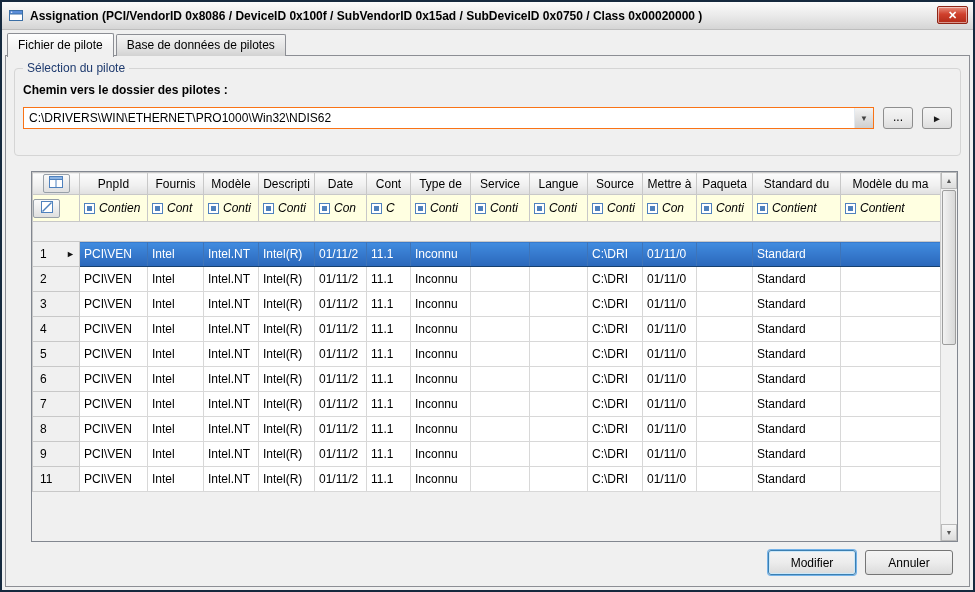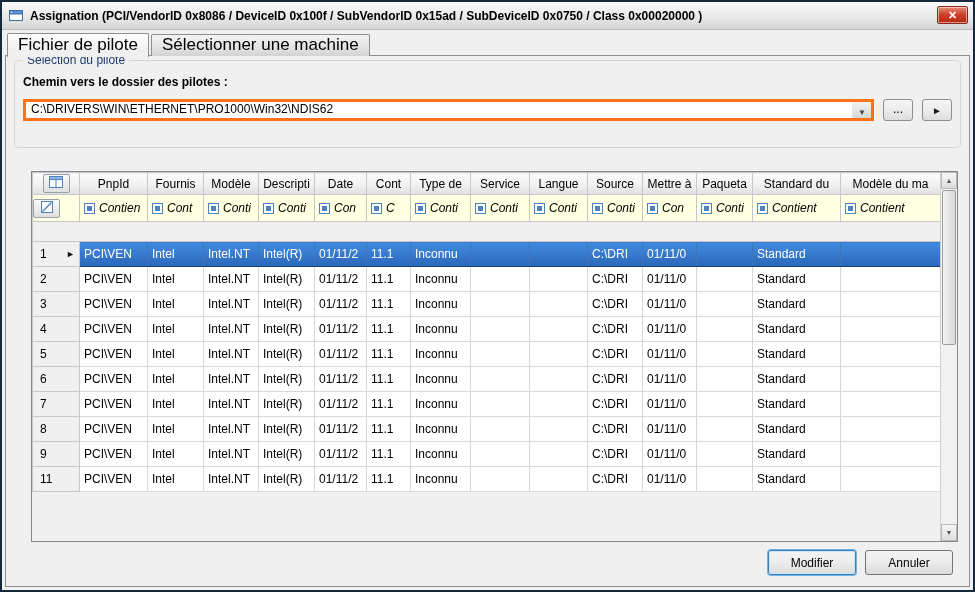--- a/index.html
+++ b/index.html
@@ -24,47 +24,47 @@
     background:linear-gradient(#E8907F,#D0402C 45%,#B02A18);
     border:1px solid #8E2516; border-radius:2px;
     display:flex; align-items:center; justify-content:center;
     box-shadow:inset 0 0 0 1px rgba(255,255,255,.5); cursor:default;
   }
   .close-btn span { color:#fff; font-size:11px; font-weight:bold; line-height:1; }
 
   
   .tabstrip { position:absolute; top:31px; left:5px; display:flex; gap:2px; height:23px; z-index:3; }
   .tab {
-    height:22px; margin-top:1px; line-height:20px; padding:0 10px; font-size:17px; color:#000;
+    height:22px; margin-top:1px; line-height:20px; padding:0 10px; font-size:12px; color:#000;
     background:linear-gradient(#F4F4F4,#E3E3E3 60%,#D2D2D2);
     border:1px solid #8C8E94; border-bottom:none; border-radius:2px 2px 0 0; white-space:nowrap;
   }
   .tab.active {
     height:24px; margin-top:0; line-height:22px; position:relative; z-index:4;
     background:linear-gradient(#FEFEFE,#F0F0F0 70%,#F0F0F0);
   }
   .tabpage {
     position:absolute; top:53px; left:3px; right:3px; bottom:3px;
     border:1px solid #8C8E94; background:#F0F0F0;
   }
 
   
   .groupbox {
-    position:absolute; top:4px; left:8px; right:8px; height:88px;
+    position:absolute; top:12px; left:8px; right:8px; height:88px;
     border:1px solid #D5D5D5; border-radius:4px;
   }
   .groupbox-label {
     position:absolute; top:-8px; left:8px; background:#F0F0F0; padding:0 4px;
     font-size:12px; color:#1E3A6E; white-space:nowrap;
   }
   .path-label { position:absolute; left:8px; top:14px; font-size:12px; font-weight:bold; color:#000;text-align:right; }
   .combo-row { position:absolute; left:8px; right:8px; top:38px; display:flex; gap:9px; align-items:center; }
   .combobox {
-    flex:1; height:22px; background:#fff; border:3px solid #f97316;
-    display:flex; align-items:flex-start; overflow:hidden;
+    flex:1; height:22px; background:#fff; border:1px solid #f97316;
+    display:flex; align-items:center; overflow:hidden;
   }
   .combo-text { flex:1; padding:0 5px; font-size:12px; color:#000; white-space:nowrap; overflow:hidden; }
   .combo-arrow {
     width:19px; height:20px; border-left:1px solid #E3E9EF;
     background:linear-gradient(#F3F3F3,#DDDDDD 60%,#CFCFCF);
     display:flex; align-items:center; justify-content:center;
   }
   .combo-arrow span { font-size:8px; color:#444; }
   .small-btn {
     width:30px; height:22px; flex:0 0 auto;
@@ -151,21 +151,21 @@
       </svg>
     </span>
     <span class="title-text">Assignation (PCI/VendorID 0x8086 / DeviceID 0x100f / SubVendorID 0x15ad / SubDeviceID 0x0750 / Class 0x00020000 )</span>
     <div class="close-btn">
       <span>✕</span>
     </div>
   </div>
 
   <div class="tabstrip">
     <div class="tab active">Fichier de pilote</div>
-    <div class="tab">Sélectionner une machine</div>
+    <div class="tab">Base de données de pilotes</div>
   </div>
 
   <div class="tabpage">
 
     <div class="groupbox">
       <span class="groupbox-label">Sélection du pilote</span>
       <div class="path-label">Chemin vers le dossier des pilotes :</div>
       <div class="combo-row">
         <div class="combobox">
           <span class="combo-text">C:\DRIVERS\WIN\ETHERNET\PRO1000\Win32\NDIS62</span>

